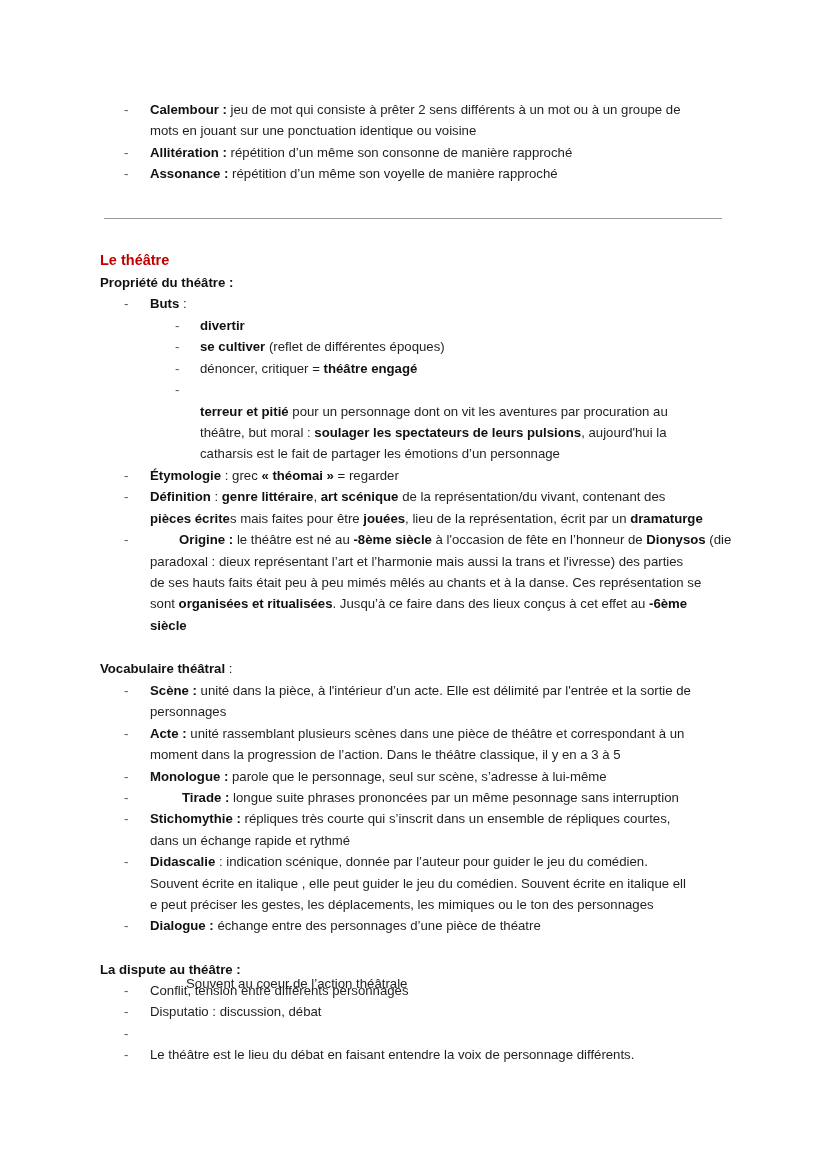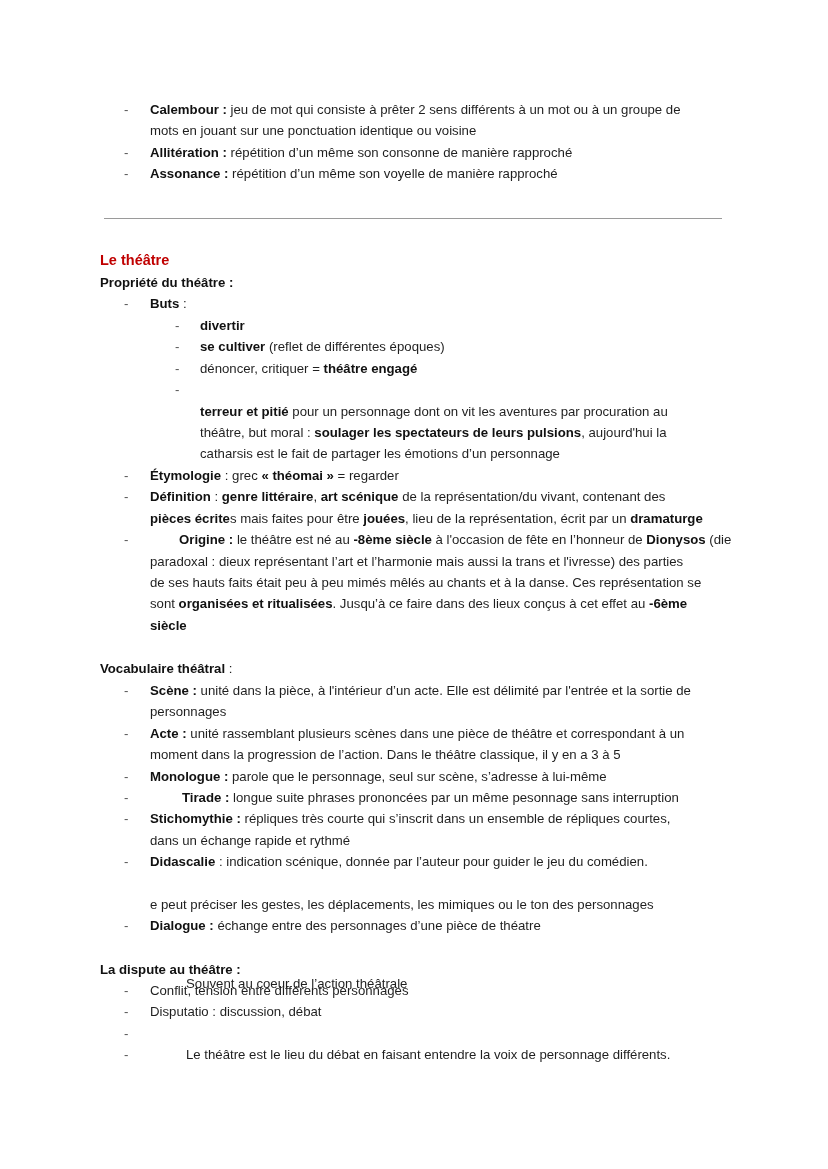--- a/index.html
+++ b/index.html
@@ -60,24 +60,25 @@
     <div class="line" style="left: 150px; top: 744.2px;"><span>moment dans la progression de l’action. Dans le théâtre classique, il y en a 3 à 5</span></div>
     <div class="dash" style="left: 124px; top: 765.6px;">-</div>
     <div class="line" style="left: 150px; top: 765.6px;"><b>Monologue :</b><span> parole que le personnage, seul sur scène, s’adresse à lui-même</span></div>
     <div class="dash" style="left: 124px; top: 787px;">-</div>
     <div class="line" style="left: 150px; top: 787px; margin-left: 32px;"><b>Tirade :</b><span> longue suite phrases prononcées par un même pesonnage sans interruption</span></div>
     <div class="dash" style="left: 124px; top: 808.4px;">-</div>
     <div class="line" style="left: 150px; top: 808.4px;"><b>Stichomythie :</b><span> répliques très courte qui s’inscrit dans un ensemble de répliques courtes,</span></div>
     <div class="line" style="left: 150px; top: 829.8px;"><span>dans un échange rapide et rythmé</span></div>
     <div class="dash" style="left: 124px; top: 851.2px;">-</div>
     <div class="line" style="left: 150px; top: 851.2px;"><b>Didascalie</b><span> : indication scénique, donnée par l’auteur pour guider le jeu du comédien.</span></div>
+    <div class="line" style="left: 150px; top: 872.6px;"><span>Souvent écrite en italique , elle peut guider le jeu du comédien. Souvent écrite en italique ell</span></div>
     <div class="line" style="left: 150px; top: 894px;"><span>e peut préciser les gestes, les déplacements, les mimiques ou le ton des personnages</span></div>
     <div class="dash" style="left: 124px; top: 915.4px;">-</div>
     <div class="line" style="left: 150px; top: 915.4px;"><b>Dialogue :</b><span>  échange entre des personnages d’une pièce de théatre</span></div>
     <div class="dash" style="left: 124px; top: 980px;">-</div>
     <div class="line" style="left: 150px; top: 980px;"><span>Conflit, tension entre différents personnages</span></div>
     <div class="dash" style="left: 124px; top: 1001.4px;">-</div>
     <div class="line" style="left: 150px; top: 1001.4px;"><span>Disputatio : discussion, débat</span></div>
     <div class="dash" style="left: 124px; top: 1022.8px;">-</div>
     <div class="line" style="left: 150px; top: 973px; margin-left: 36px;"><span>Souvent au coeur de l’action théâtrale</span></div>
     <div class="dash" style="left: 124px; top: 1044.2px;">-</div>
-    <div class="line" style="left: 150px; top: 1044.2px; margin-left: 36px;"><span>Le théâtre est le lieu du débat en faisant entendre la voix de personnage différents.</span></div>
+    <div class="line" style="left: 150px; top: 1044.2px;"><span>Le théâtre est le lieu du débat en faisant entendre la voix de personnage différents.</span></div>
   </div>
 
 </body></html>

